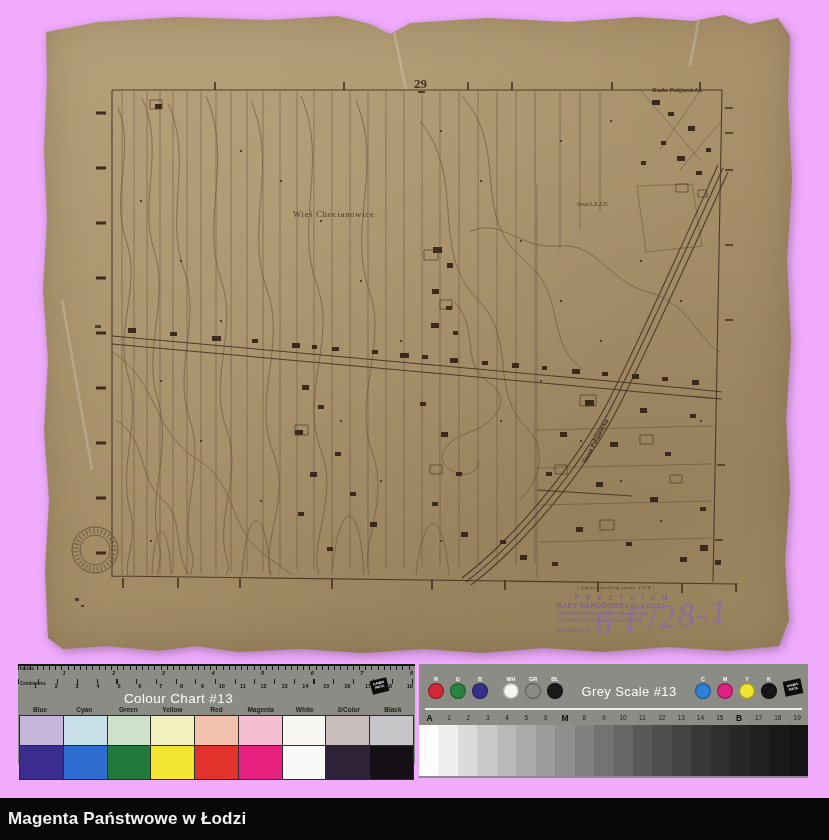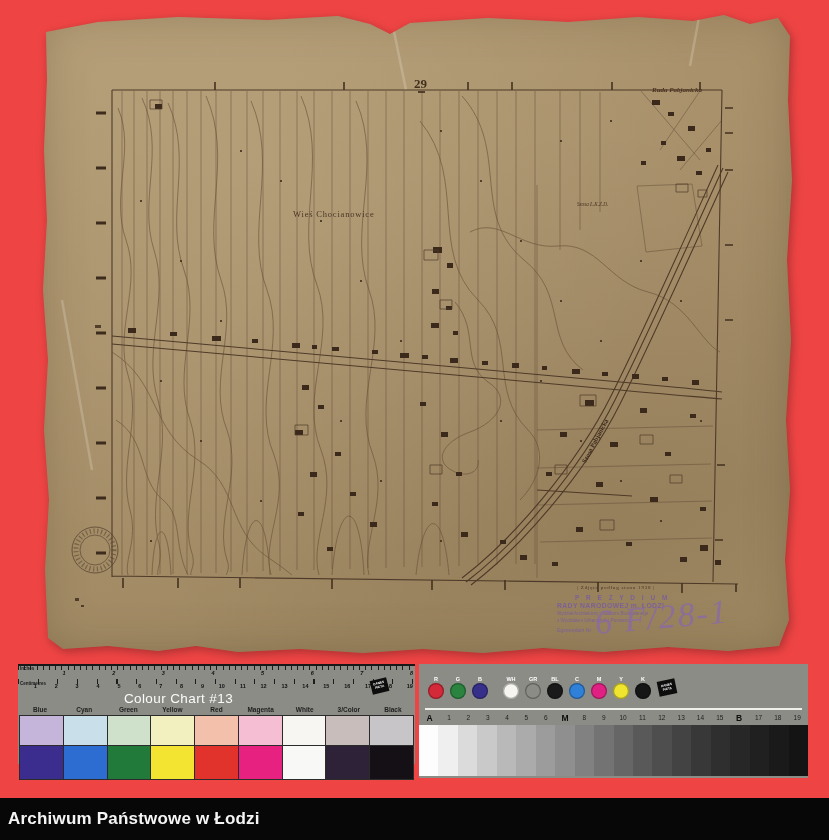--- a/index.html
+++ b/index.html
@@ -1,16 +1,16 @@
 <!DOCTYPE html>
 <html><head>
 <meta charset="utf-8">
 <style>
   html,body{margin:0;padding:0;background:#d6d4d5;}
-  .screen{position:relative;width:829px;height:840px;background:#ef4444;overflow:hidden;
+  .screen{position:relative;width:829px;height:840px;background:#f0abfc;overflow:hidden;
           font-family:"Liberation Sans",sans-serif;}
   
   .paper-wrap{position:absolute;left:38px;top:10px;width:757px;height:645px;
               filter:drop-shadow(2px 3px 5px rgba(0,0,0,.28));}
   .paper{position:absolute;inset:0;
     background:
       radial-gradient(ellipse at 30% 25%, rgba(255,245,220,.10), rgba(0,0,0,0) 60%),
       radial-gradient(ellipse at 75% 80%, rgba(60,40,20,.10), rgba(0,0,0,0) 55%),
       linear-gradient(160deg,#b29b74 0%,#aa936c 28%,#a58e68 55%,#9f8963 80%,#a48e67 100%);
     box-shadow:inset 0 0 50px rgba(70,50,25,.30);
@@ -279,20 +279,21 @@
           <i class="gs-dot" style="background: rgb(246, 245, 240);"></i>
         </div>
       <div class="gs-dot-block">
           <span class="gs-dot-label">GR</span>
           <i class="gs-dot" style="background: rgb(139, 140, 134);"></i>
         </div>
       <div class="gs-dot-block">
           <span class="gs-dot-label">BL</span>
           <i class="gs-dot" style="background: rgb(26, 26, 26);"></i>
         </div>
+      <div class="gs-title">Grey Scale #13</div>
       <div class="gs-dot-block">
           <span class="gs-dot-label">C</span>
           <i class="gs-dot" style="background: rgb(47, 128, 216);"></i>
         </div>
       <div class="gs-dot-block">
           <span class="gs-dot-label">M</span>
           <i class="gs-dot" style="background: rgb(224, 33, 131);"></i>
         </div>
       <div class="gs-dot-block">
           <span class="gs-dot-label">Y</span>
@@ -347,16 +348,16 @@
         <div style="background: rgb(56, 56, 56);"></div>
         <div style="background: rgb(47, 47, 47);"></div>
         <div style="background: rgb(39, 39, 39);"></div>
         <div style="background: rgb(32, 32, 32);"></div>
         <div style="background: rgb(26, 26, 26);"></div>
         <div style="background: rgb(20, 20, 20);"></div>
     </div>
   </div>
 
   <div class="footer-bar">
-    <span>Archiwum Państwowe w Łodzi</span>
+    <span>Magenta Państwowe w Łodzi</span>
   </div>
 
 </div>
 
 </body></html>

